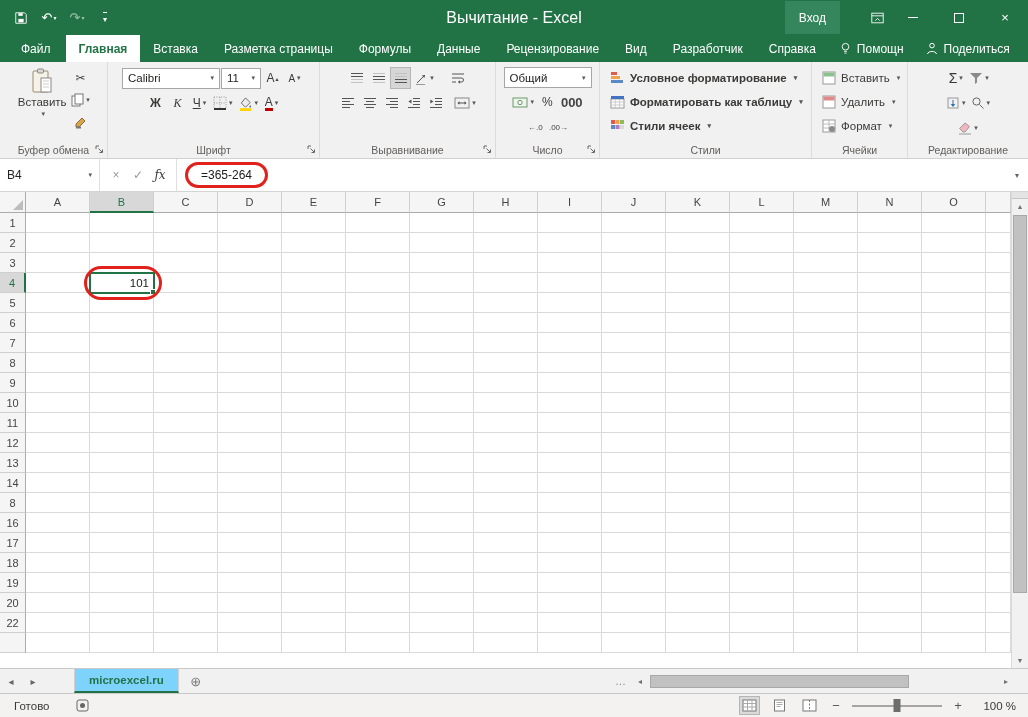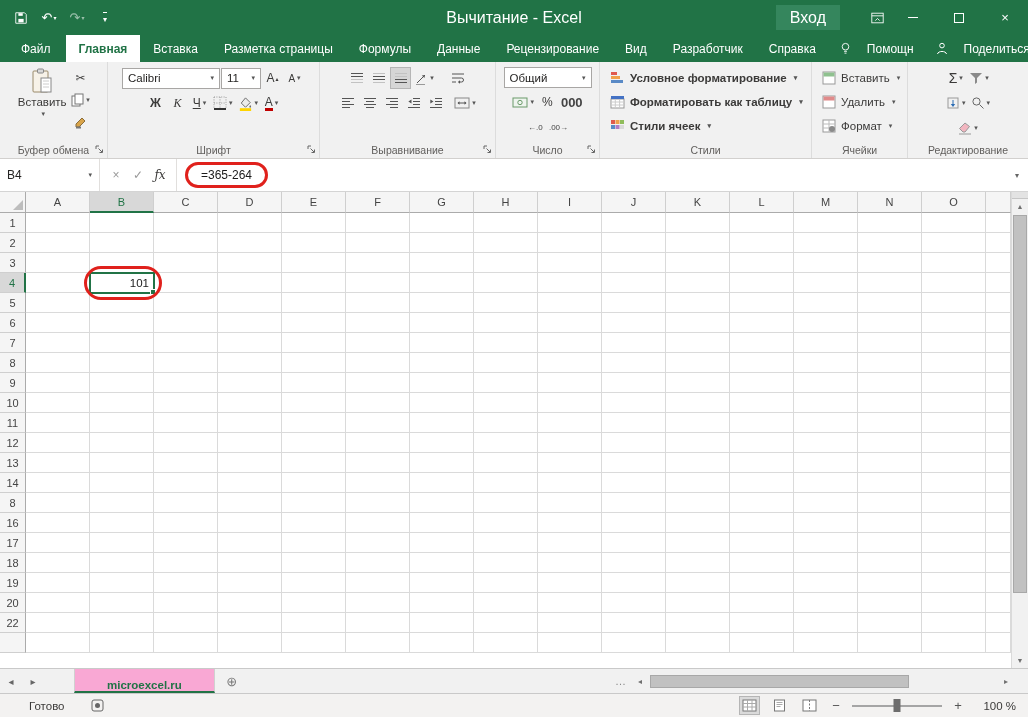--- a/index.html
+++ b/index.html
@@ -9,33 +9,33 @@
 
   
   .titlebar { height:35px; background:#217346; color:#fff; display:flex; align-items:center; position:relative; flex:none; }
   .qat { display:flex; align-items:center; gap:2px; padding-left:8px; z-index:2; }
   .tbtn { background:transparent; border:none; color:#fff; display:inline-flex; align-items:center; justify-content:center; height:26px; min-width:26px; font-size:13px; cursor:default; }
   .tbtn .mini-dd { font-size:6px; margin-left:1px; }
   .dim { opacity:.55; }
   .qat-more { font-size:8px; border-top:1px solid #fff; padding-top:2px; }
   .win-title { position:absolute; left:0; right:0; text-align:center; font-size:16px; pointer-events:none; }
   .title-right { margin-left:auto; display:flex; align-items:center; height:100%; z-index:2; }
-  .signin { background:#35865d; color:#fff; border:none; height:25px; padding:0 14px; font-size:16px; margin-right:24px; }
+  .signin { background:#35865d; color:#fff; border:none; height:33px; padding:0 14px; font-size:12px; margin-right:24px; }
   .winctl { width:46px; height:100%; font-size:13px; }
   .max-glyph { width:10px; height:10px; border:1px solid #fff; display:inline-block; }
   .min-glyph { width:10px; border-top:1px solid #fff; display:inline-block; }
 
   
   .tabrow { height:27px; background:#217346; display:flex; align-items:stretch; color:#fff; font-size:12px; padding-left:6px; flex:none; }
   .rtab { padding:0 13px; display:flex; align-items:center; white-space:nowrap; }
   .rtab.file { padding:0 15px; }
   .rtab.active { background:#fff; color:#217346; font-weight:600; }
   .rtab-list { display:flex; }
   .tab-right { margin-left:auto; display:flex; align-items:center; padding-right:8px; }
-  .tr-item { display:flex; align-items:center; gap:16px; padding:0 11px; white-space:nowrap; }
+  .tr-item { display:flex; align-items:center; gap:6px; padding:0 11px; white-space:nowrap; }
 
   
   .ribbon { height:97px; background:#f1f1f1; border-bottom:1px solid #d2d0ce; display:flex; flex:none; }
   .rgroup { position:relative; border-right:1px solid #dcdcdc; display:flex; flex-direction:column; padding:3px 3px 0; flex:none; }
   .gbody { flex:1; display:flex; justify-content:center; }
   .gbody.col { flex-direction:column; align-items:center; justify-content:flex-start; gap:3px; padding-top:2px; }
   .rowline { display:flex; align-items:center; gap:1px; }
   .glabel { height:17px; font-size:10.5px; color:#605e5c; display:flex; align-items:center; justify-content:center; white-space:nowrap; }
   .launcher { position:absolute; right:3px; bottom:4px; }
   .sbtn { display:inline-flex; align-items:center; justify-content:center; height:22px; min-width:21px; background:transparent; border:none; color:#3b3a39; font-size:12px; padding:0 2px; cursor:default; }
@@ -84,32 +84,32 @@
   .cellring { position:absolute; left:84px; top:74px; width:78px; height:34px; border:3px solid #e0211c; border-radius:17px; z-index:6; pointer-events:none; }
   .vscroll { position:absolute; right:0; top:0; bottom:0; width:17px; background:#f1f1f1; border-left:1px solid #dadada; display:flex; flex-direction:column; align-items:center; }
   .vsplit { width:100%; height:7px; background:#e3e3e3; border-bottom:1px solid #c6c6c6; }
   .varr { height:15px; font-size:7px; color:#707070; display:flex; align-items:center; }
   .vtrack { flex:1; width:100%; position:relative; }
   .vthumb { position:absolute; top:1px; left:1px; right:1px; height:86%; background:#c1c1c1; border:1px solid #a8a8a8; }
 
   
   .sheetrow { height:25px; background:#f1f1f1; border-top:1px solid #c9c9c9; display:flex; align-items:stretch; flex:none; font-size:12px; }
   .snav { width:22px; display:flex; align-items:center; justify-content:center; color:#666; font-size:10px; }
-  .sheettab { margin-left:30px; background:#f9a8d4; color:#217346; font-weight:600; display:flex; align-items:flex-end; padding:0 32px; border-left:1px solid #d0d0d0; border-right:1px solid #d0d0d0; border-bottom:2px solid #217346; font-size:11.5px; }
+  .sheettab { margin-left:30px; background:#7dd3fc; color:#217346; font-weight:600; display:flex; align-items:center; padding:0 14px; border-left:1px solid #d0d0d0; border-right:1px solid #d0d0d0; border-bottom:2px solid #217346; font-size:11.5px; }
   .addsheet { width:26px; background:transparent; border:none; color:#7a7a7a; font-size:13px; margin-left:4px; }
   .sheet-fill { flex:1; }
   .hsplit { display:flex; align-items:center; color:#888; padding:0 6px; font-size:11px; }
   .hscroll { width:382px; display:flex; align-items:center; margin-right:14px; }
   .sarr { width:16px; text-align:center; color:#707070; font-size:8px; }
   .htrack { flex:1; height:17px; position:relative; }
   .hthumb { position:absolute; left:2px; top:2px; bottom:2px; width:74%; background:#c1c1c1; border:1px solid #a8a8a8; }
 
   
   .statusbar { height:24px; background:#f3f2f1; border-top:1px solid #c9c9c9; display:flex; align-items:center; font-size:11.5px; color:#3b3a39; flex:none; }
-  .status-mode { margin-left:29px; }
+  .status-mode { margin-left:14px; }
   .macrobtn { margin-left:26px; display:flex; align-items:center; background:none; border:none; }
   .status-right { margin-left:auto; display:flex; align-items:center; gap:9px; margin-right:12px; }
   .viewbtn { background:none; border:1px solid transparent; display:flex; align-items:center; padding:2px; }
   .viewbtn.pressed { background:#dadada; border-color:#b5b5b5; }
   .zoomtrack { width:90px; height:2px; background:#a5a5a5; position:relative; }
   .zoomthumb { position:absolute; left:50%; top:-6px; width:7px; height:13px; background:#6d6d6d; transform:translateX(-50%); }
   .zoomsign { font-size:13px; color:#555; width:14px; text-align:center; }
   .zoomlabel { width:42px; text-align:right; }
   svg { display:block; }
 </style>

